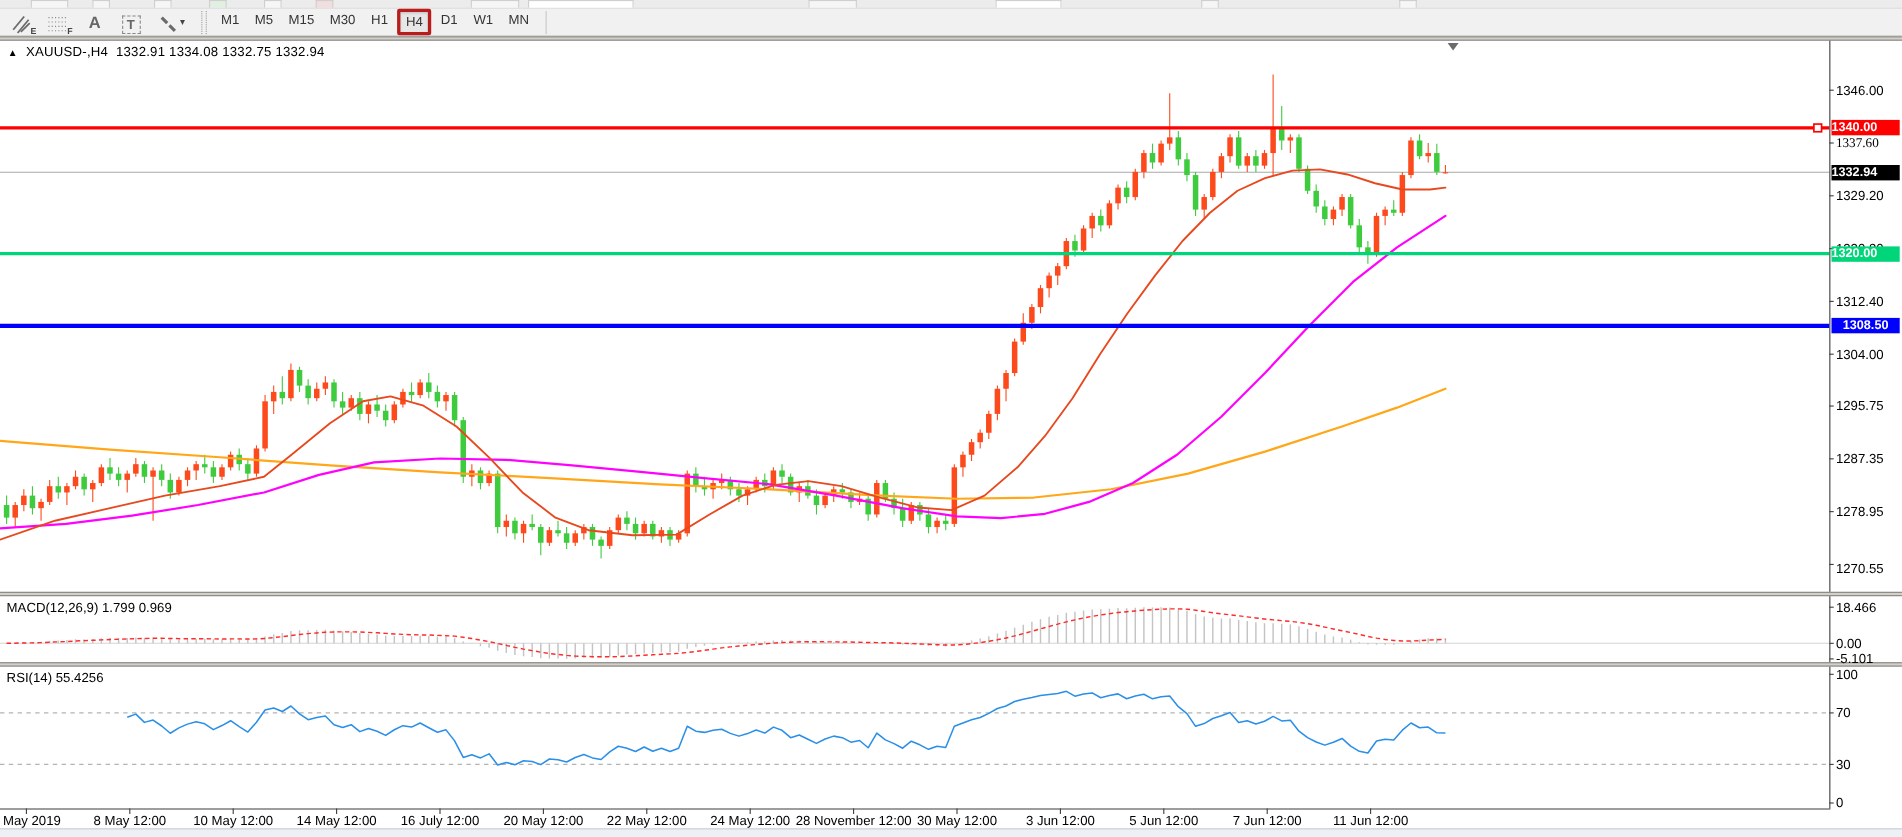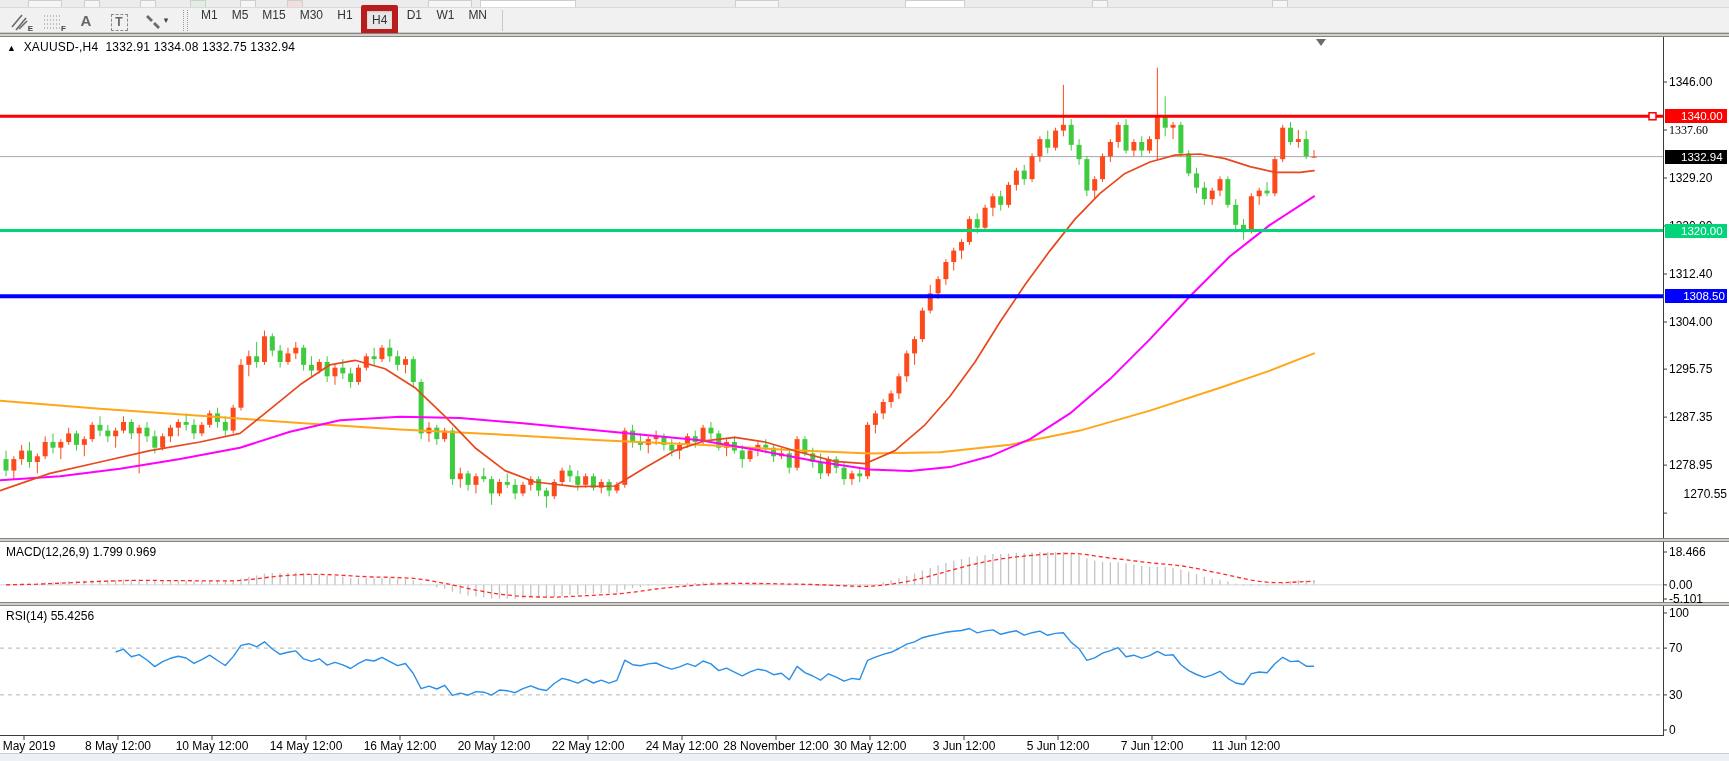--- a/index.html
+++ b/index.html
@@ -14,21 +14,21 @@
   
   #toolbar { position:absolute; left:0; top:8px; width:1729px; height:25px; background:#f1f1f1; border-bottom:1px solid #cccccc; display:flex; align-items:center; }
   .tool-icon { display:inline-flex; align-items:flex-end; justify-content:center; width:26px; height:21px; margin-left:7px; color:#555; position:relative; cursor:pointer; }
   .tool-icon svg { display:block; }
   .icon-sub { position:absolute; right:0; bottom:-2px; font-size:8px; color:#444; font-weight:bold; }
   .letterA { font-size:15px; font-weight:bold; color:#666; line-height:21px; }
   .tbox { width:17px; height:17px; border:1px dashed #8a8a8a; font-size:12px; font-weight:bold; color:#666; display:flex; align-items:center; justify-content:center; }
   .caret { font-size:9px; color:#444; margin-left:2px; align-self:center; }
   .tb-sep { width:5px; height:21px; margin:0 6px 0 10px; border-left:1px dotted #9a9a9a; border-right:1px dotted #9a9a9a; }
   .tf-btn { min-width:28px; padding:2px 5px; margin:0 1px; font-size:12px; color:#333; text-align:center; border:1px solid transparent; border-radius:2px; cursor:pointer; }
-  .tf-btn.active { background:#e7e7e7; border:6px solid #b91c1c; box-shadow:inset 0 1px 2px rgba(0,0,0,.15); }
+  .tf-btn.active { background:#e7e7e7; border:3px solid #b91c1c; box-shadow:inset 0 1px 2px rgba(0,0,0,.15); }
   .tf-group-end { width:1px; height:21px; background:#c8c8c8; margin-left:8px; }
   
   .sep { position:absolute; left:0; width:1729px; height:4px; background:#d4d0c8; border-top:1px solid #858585; border-bottom:1px solid #858585; }
   
   #symbol-line { position:absolute; left:7px; top:40px; font-size:12px; color:#000; letter-spacing:.2px; }
   #symbol-line .arr { font-size:9px; margin-right:4px; cursor:pointer; }
   
   #trade-panel { position:absolute; left:4px; top:57px; width:256px; }
   #trade-row1 { display:flex; align-items:stretch; height:24px; }
   .trade-btn { width:60px; color:#fff; font-weight:bold; font-size:13px; display:flex; align-items:center; justify-content:center; background:linear-gradient(#ef5348,#c31f14); border:1px solid #a51208; border-radius:3px; cursor:pointer; }
@@ -37,21 +37,21 @@
   #vol-value { flex:1; font-size:15px; color:#000; display:flex; align-items:center; justify-content:flex-end; padding-right:6px; background:#fff; }
   #trade-row2 { display:flex; margin-top:2px; height:45px; }
   .price-box { flex:1; background:linear-gradient(#cd2a20,#8c0b04); border:1px solid #7c0a04; border-radius:3px; color:#fff; display:flex; align-items:flex-end; justify-content:center; padding-bottom:3px; cursor:pointer; }
   .price-box + .price-box { margin-left:3px; }
   .px-small { font-size:17px; font-weight:bold; margin-right:3px; line-height:30px; }
   .px-big { font-size:37px; font-weight:bold; line-height:37px; }
   
   .pane-label { position:absolute; left:6px; font-size:12px; color:#000; }
   
   .axis-label { position:absolute; left:1669px; width:58px; font-size:12px; color:#000; height:14px; line-height:14px; }
-  .price-tag { position:absolute; left:1665px; width:62px; height:14px; line-height:14px; font-size:11.5px; color:#fff; padding-left:16px; }
+  .price-tag { position:absolute; left:1665px; width:62px; height:14px; line-height:14px; font-size:11.5px; color:#fff; padding-left:0;font-weight:bold; }
   
   .date-label { position:absolute; top:739px; font-size:12px; color:#000; white-space:nowrap; transform:translateX(-50%); }
   
   #annotation { position:absolute; left:1228px; top:396px; font-size:45px; color:#fb1d1d; white-space:nowrap; letter-spacing:1px; }
   
   #shift-marker { position:absolute; left:1316px; top:39px; width:0; height:0; border-left:5px solid transparent; border-right:5px solid transparent; border-top:7px solid #6b6b6b; }
   
   #status-strip { position:absolute; left:0; top:753px; width:1729px; height:8px; background:#edf1f5; border-top:1px solid #c9ced4; }
   svg#chart-svg { position:absolute; left:0; top:0; }
 </style>
@@ -709,37 +709,37 @@
   <div id="overlay-labels">
       <div class="axis-label" style="top: 75px;">1346.00</div>
       <div class="axis-label" style="top: 122.998px; font-family: Liberation Serif, serif;">1337.60</div>
       <div class="axis-label" style="top: 170.995px;">1329.20</div>
       <div class="axis-label" style="top: 218.993px;">1320.80</div>
       <div class="axis-label" style="top: 266.99px;">1312.40</div>
       <div class="axis-label" style="top: 314.988px;">1304.00</div>
       <div class="axis-label" style="top: 362.128px;">1295.75</div>
       <div class="axis-label" style="top: 410.126px;">1287.35</div>
       <div class="axis-label" style="top: 458.124px;">1278.95</div>
-      <div class="axis-label" style="top: 487px; text-align: right;">1270.55</div>
+      <div class="axis-label" style="top: 510px;">1270.55</div>
       <div class="price-tag" style="top: 109.284px; background: rgb(254, 0, 0);">1340.00</div>
       <div class="price-tag" style="top: 223.564px; background: rgb(0, 213, 122);">1320.00</div>
       <div class="price-tag" style="top: 289.275px; background: rgb(0, 0, 254); text-align: center;">1308.50</div>
       <div class="price-tag" style="top: 149.625px; background: rgb(0, 0, 0);">1332.94</div>
       <div class="axis-label" style="top: 545px;">18.466</div>
       <div class="axis-label" style="top: 577.84px;">0.00</div>
       <div class="axis-label" style="top: 592px;">-5.101</div>
       <div class="axis-label" style="top: 606px;">100</div>
       <div class="axis-label" style="top: 641.1px;">70</div>
       <div class="axis-label" style="top: 687.9px;">30</div>
       <div class="axis-label" style="top: 723px;">0</div>
       <div class="date-label" style="left: 24px;">6 May 2019</div>
       <div class="date-label" style="left: 118px;">8 May 12:00</div>
       <div class="date-label" style="left: 212px;">10 May 12:00</div>
       <div class="date-label" style="left: 306px;">14 May 12:00</div>
-      <div class="date-label" style="left: 400px;">16 May 12:00</div>
+      <div class="date-label" style="left: 400px;">16 July 12:00</div>
       <div class="date-label" style="left: 494px;">20 May 12:00</div>
       <div class="date-label" style="left: 588px;">22 May 12:00</div>
       <div class="date-label" style="left: 682px;">24 May 12:00</div>
       <div class="date-label" style="left: 776px;">28 November 12:00</div>
       <div class="date-label" style="left: 870px;">30 May 12:00</div>
       <div class="date-label" style="left: 964px;">3 Jun 12:00</div>
       <div class="date-label" style="left: 1058px;">5 Jun 12:00</div>
       <div class="date-label" style="left: 1152px;">7 Jun 12:00</div>
       <div class="date-label" style="left: 1246px;">11 Jun 12:00</div>
     </div>

